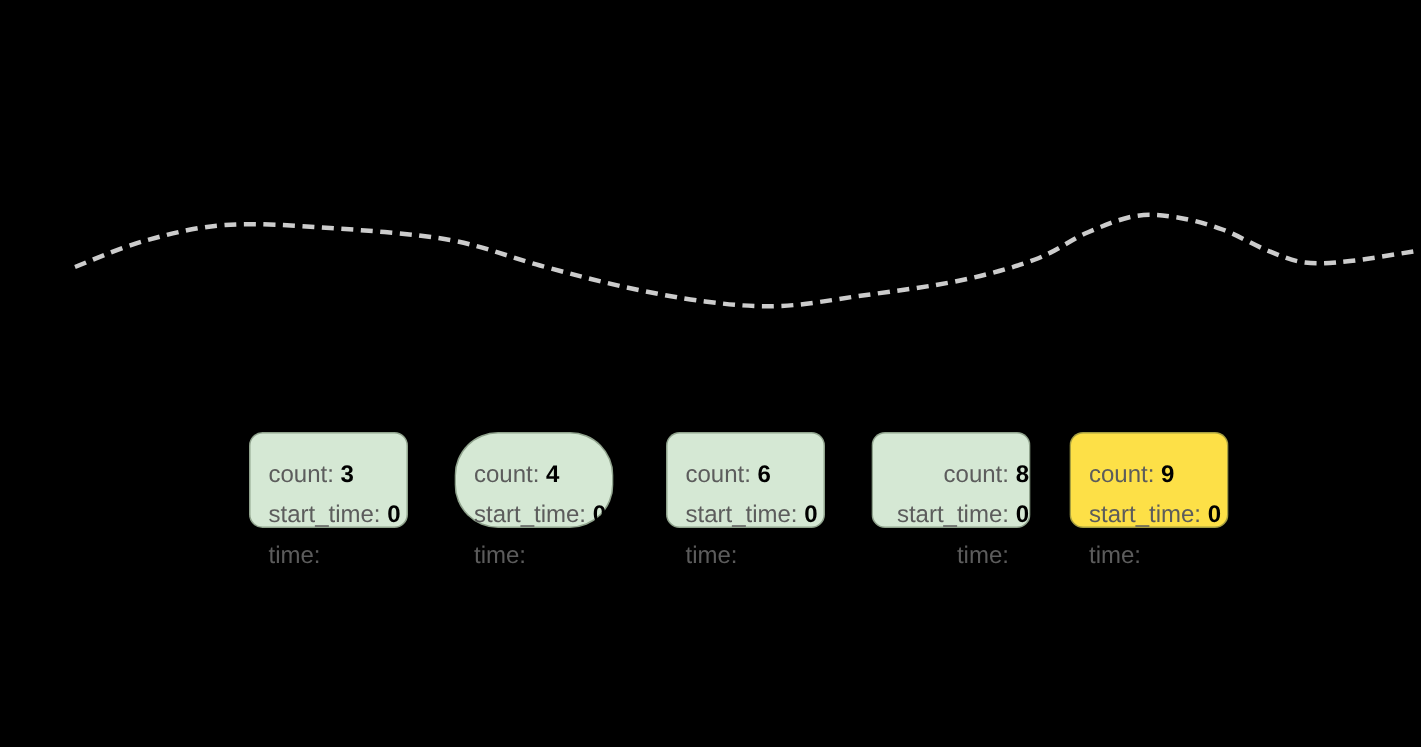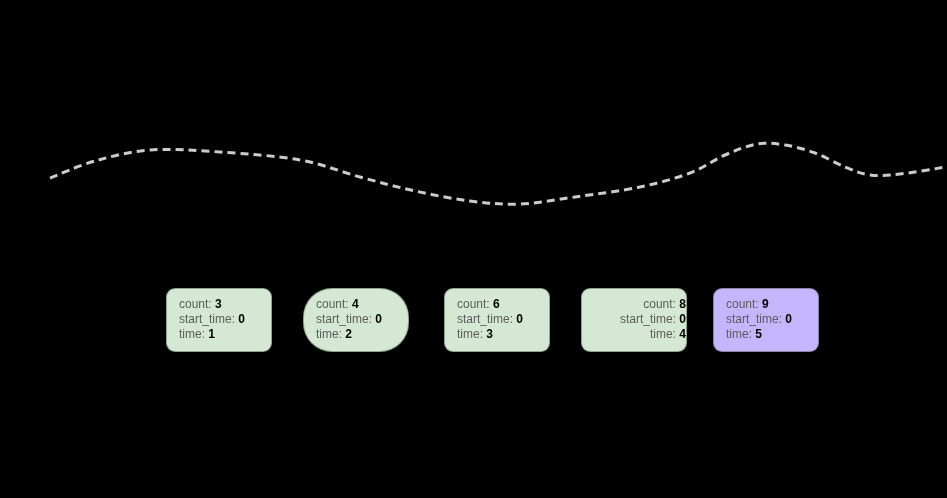--- a/index.html
+++ b/index.html
@@ -28,23 +28,24 @@
     top: 288px;
     width: 106px;
     height: 64px;
     box-sizing: border-box;
     background: #d5e8d4;
     border: 1px solid rgba(60, 80, 55, 0.45);
     border-radius: 9px;
     padding: 8px 0 0 12px;
   }
   .state-box .line {
-    font-size: 12px;
+    font-size: 16px;
     line-height: 15px;
     white-space: nowrap;
+    margin-top: 12px;
   }
   .state-box .lbl {
     color: #5c5c5c;
     font-weight: normal;
   }
   .state-box .val {
     color: #000000;
     font-weight: bold;
   }
   .b1 { left: 166px; }
@@ -79,19 +80,19 @@
     <div class="line"><span class="lbl" style="color: rgb(92, 92, 92);">start_time:</span> <span class="val" style="color: rgb(0, 0, 0);">0</span></div>
     <div class="line"><span class="lbl" style="color: rgb(92, 92, 92);">time:</span> <span class="val" style="color: rgb(0, 0, 0);">3</span></div>
   </div>
 
   <div class="state-box b4" style="background: rgb(213, 232, 212);">
     <div class="line"><span class="lbl" style="color: rgb(92, 92, 92);">count:</span> <span class="val" style="color: rgb(0, 0, 0);">8</span></div>
     <div class="line"><span class="lbl" style="color: rgb(92, 92, 92);">start_time:</span> <span class="val" style="color: rgb(0, 0, 0);">0</span></div>
     <div class="line"><span class="lbl" style="color: rgb(92, 92, 92);">time:</span> <span class="val" style="color: rgb(0, 0, 0);">4</span></div>
   </div>
 
-  <div class="state-box b5" style="background: #c4b5fd;">
+  <div class="state-box b5" style="background: #fde047;">
     <div class="line"><span class="lbl" style="color: rgb(92, 92, 92);">count:</span> <span class="val" style="color: rgb(0, 0, 0);">9</span></div>
     <div class="line"><span class="lbl" style="color: rgb(92, 92, 92);">start_time:</span> <span class="val" style="color: rgb(0, 0, 0);">0</span></div>
     <div class="line"><span class="lbl" style="color: rgb(92, 92, 92);">time:</span> <span class="val" style="color: rgb(0, 0, 0);">5</span></div>
   </div>
 
 </div>
 
 </body></html>

